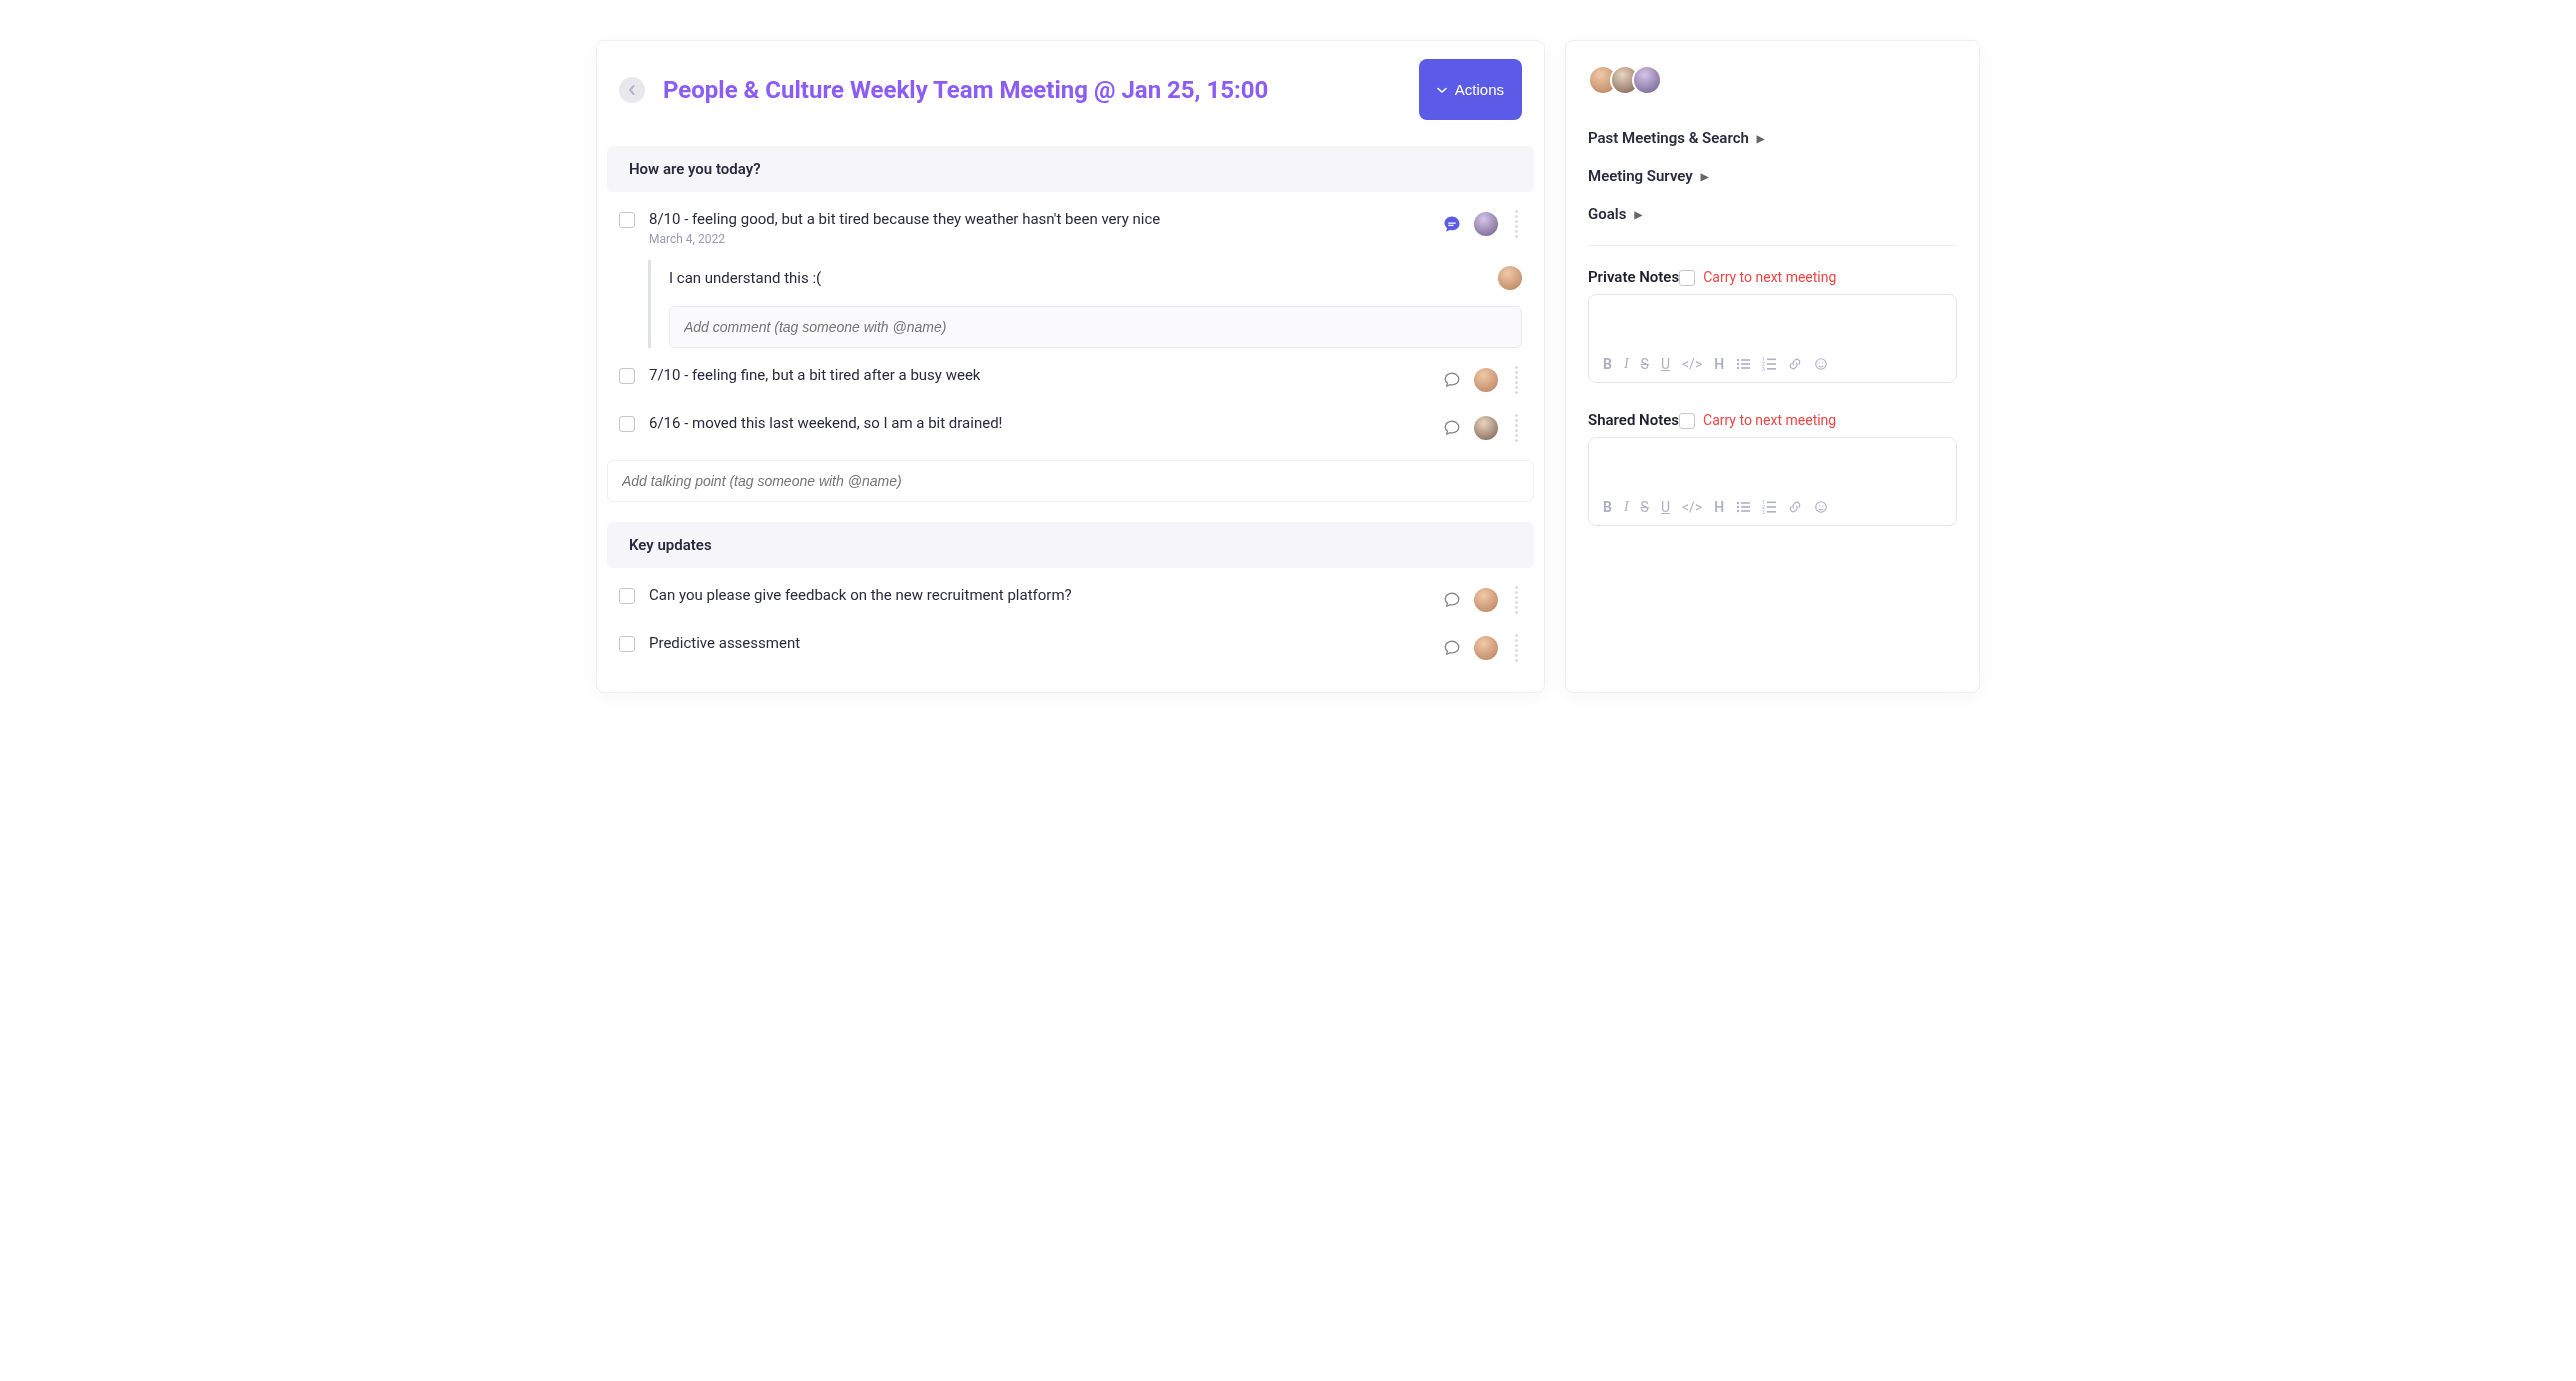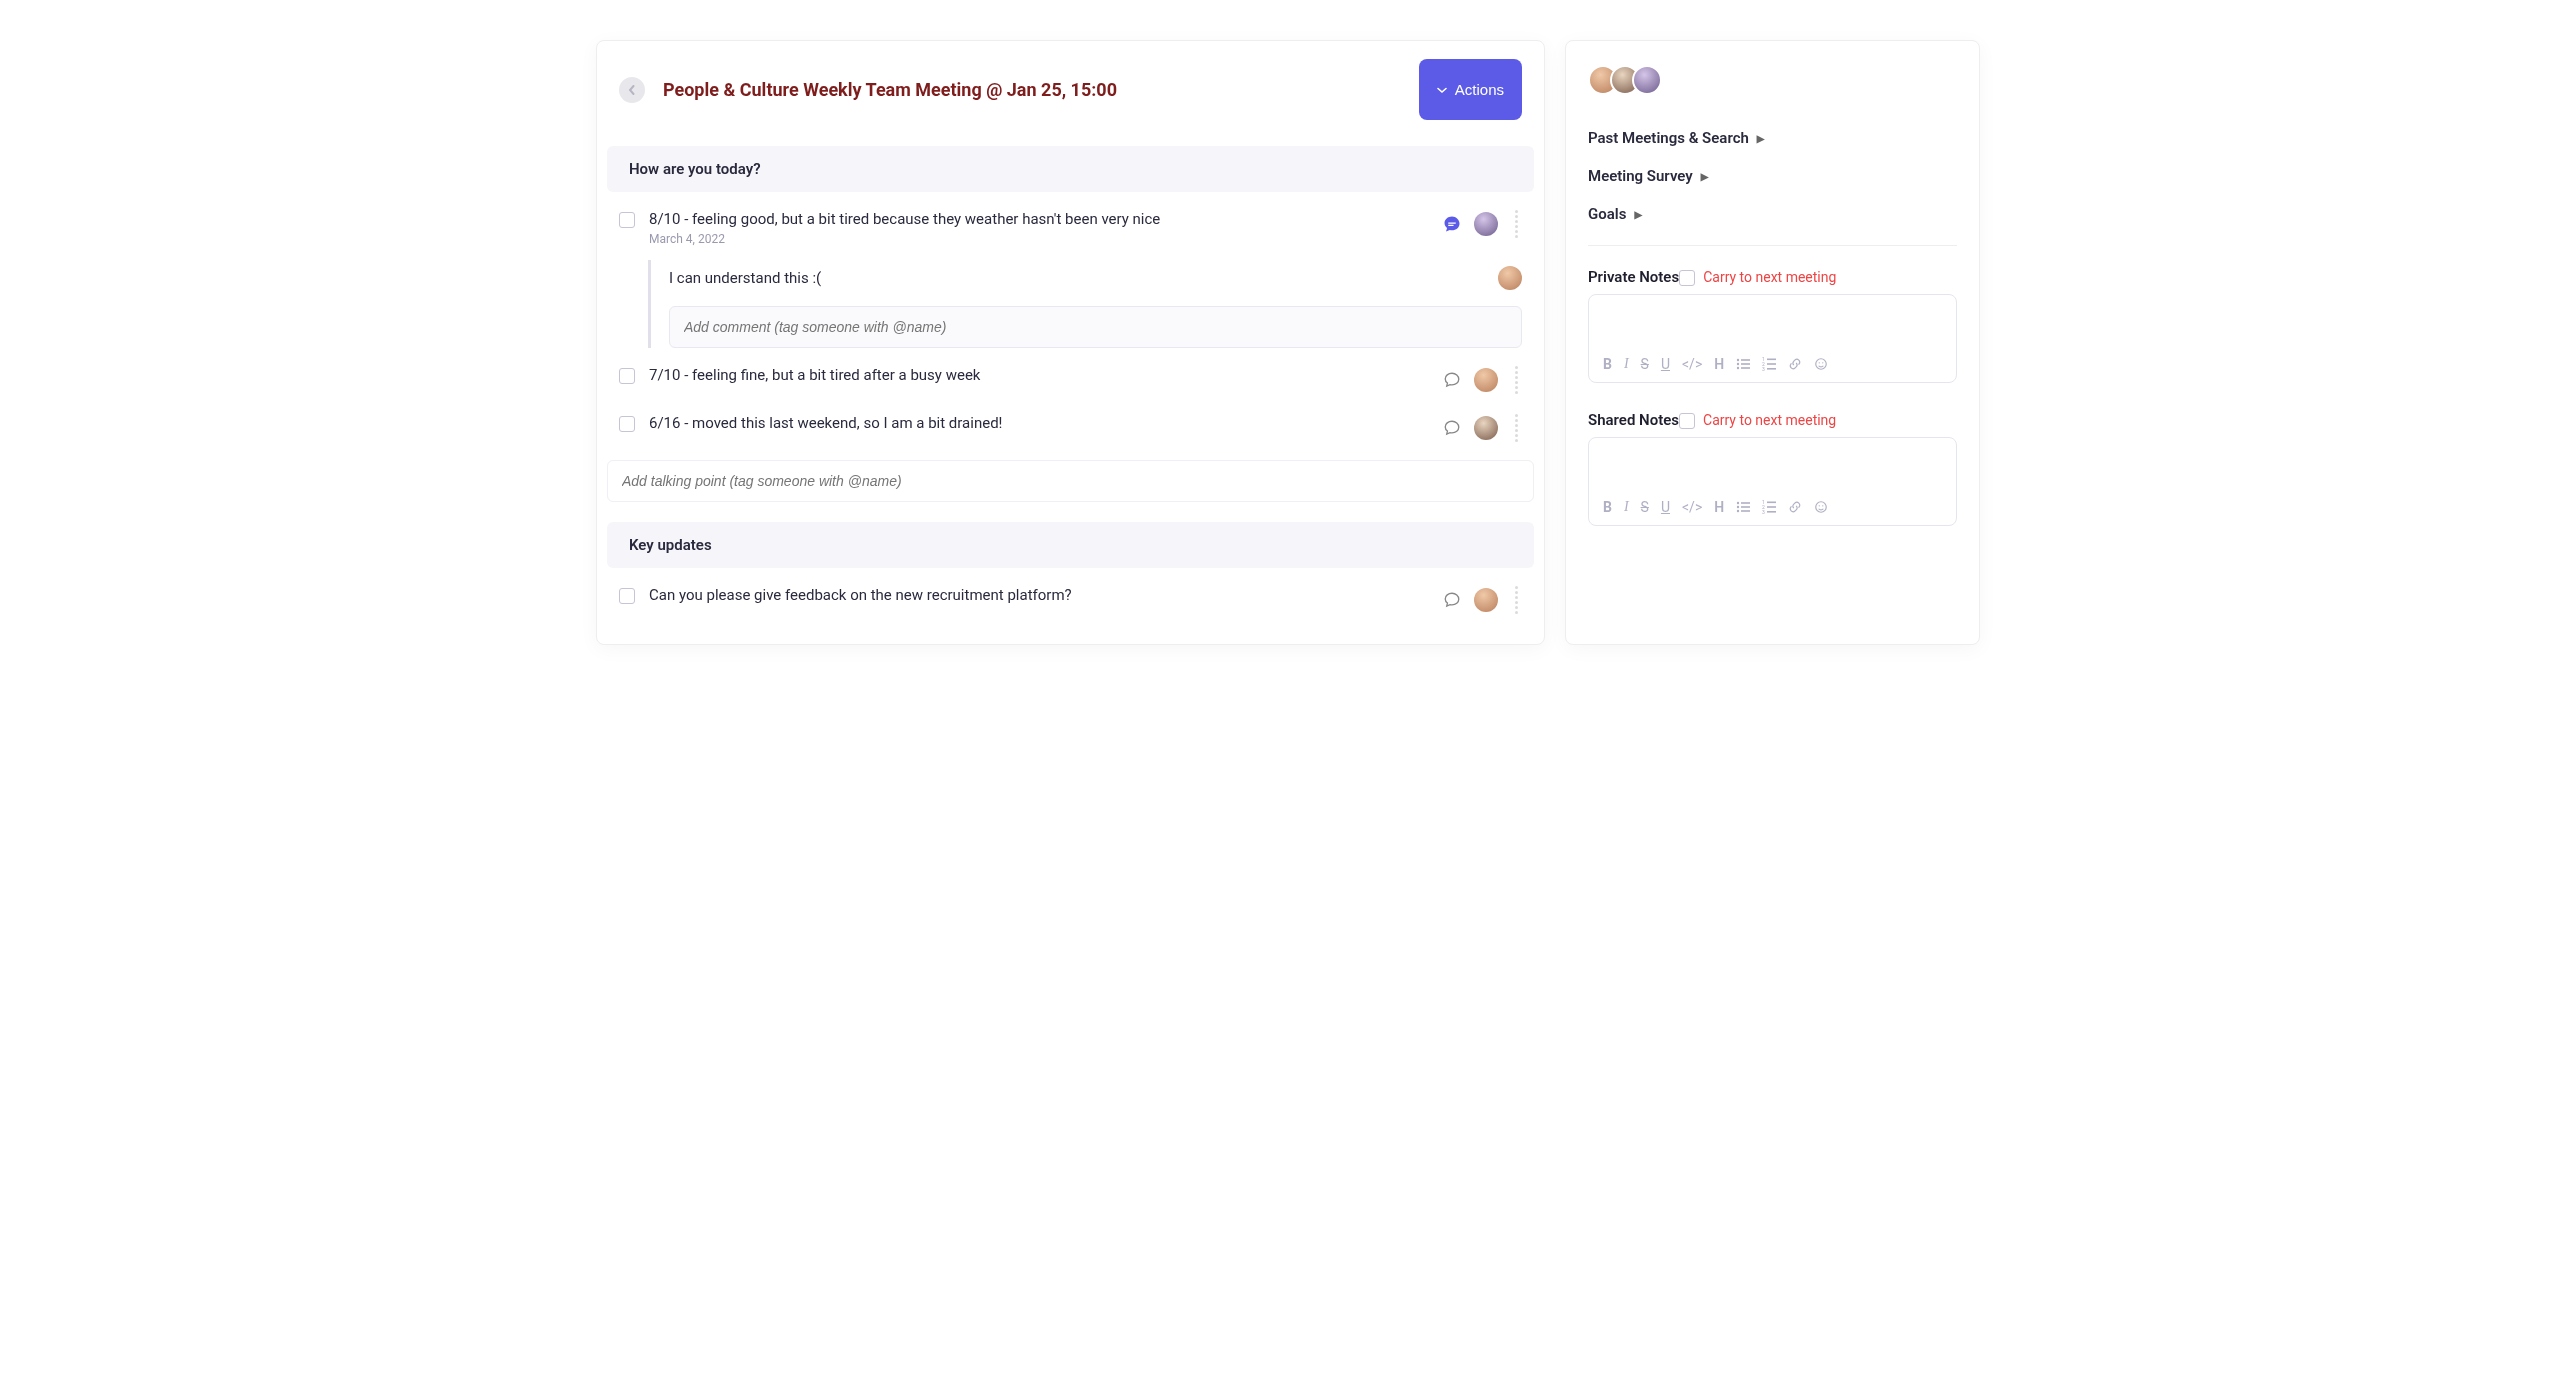--- a/index.html
+++ b/index.html
@@ -31,24 +31,24 @@
   .back-btn {
     width: 26px; height: 26px;
     border-radius: 50%;
     background: #e8e8ec;
     display: flex; align-items: center; justify-content: center;
     margin-right: 18px;
     color: #b5b5c3;
     cursor: pointer;
   }
   .title {
-    font-size: 18px;
+    font-size: 24px;
     font-weight: 700;
     flex: 1;
-    color: #7f1d1d;
+    color: #8b5cf6;
   }
   .actions-btn {
     background: #5b5be8;
     color: #fff;
     border: none;
     border-radius: 8px;
     padding: 22px 18px;
     font-size: 15px;
     font-weight: 500;
     display: flex;
@@ -364,20 +364,42 @@
             <span></span>
             <span></span>
             <span></span>
             <span></span>
             <span></span>
             <span></span>
           </div>
       </div>
     </div>
 
+    <div class="item-row">
+      <div class="checkbox"></div>
+      <div class="item-body">
+        <div class="item-text">Predictive assessment</div>
+      </div>
+      <div class="item-actions">
+        <div class="comment-icon">
+          <svg width="18" height="18" viewBox="0 0 24 24">
+              <path fill="none" stroke="currentColor" stroke-width="1.8" d="M12 3C7 3 3 6.3 3 10.5c0 2.2 1.1 4.2 2.9 5.6L5 20l4.3-1.8c.9.2 1.8.3 2.7.3 5 0 9-3.3 9-7.5S17 3 12 3z"></path>
+            </svg>
+        </div>
+        <div class="avatar av0"></div>
+        <div class="drag-handle">
+            <span></span>
+            <span></span>
+            <span></span>
+            <span></span>
+            <span></span>
+            <span></span>
+          </div>
+      </div>
+    </div>
 
   </div>
 
   <div class="sidebar">
     <div class="avatar-stack">
       <div class="avatar av0"></div>
       <div class="avatar av1"></div>
       <div class="avatar av2"></div>
     </div>
 

